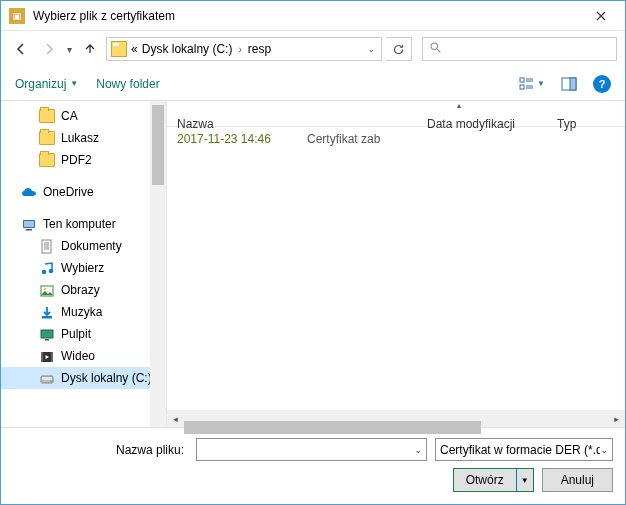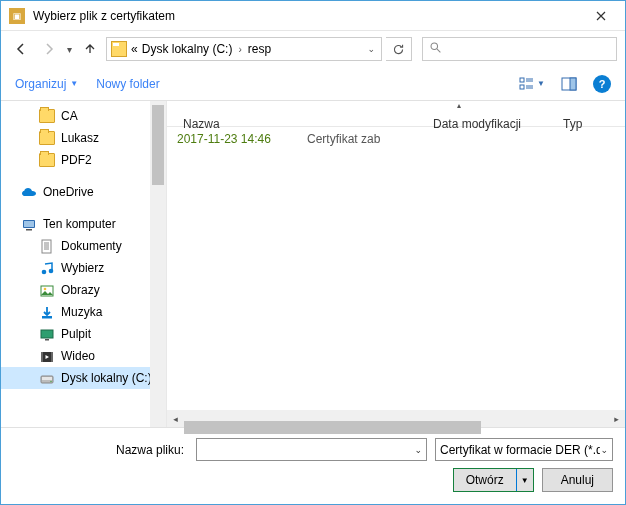--- a/index.html
+++ b/index.html
@@ -23,21 +23,21 @@
 .addr .fld::after { content:""; position:absolute; left:1px; top:1px; width:6px; height:3px; background:#fff; }
 .addr-text { white-space: nowrap; overflow: hidden; }
 .addr .drop { margin-left: auto; color:#555; font-size:9px; padding:0 2px; }
 .refresh { width: 26px; height: 24px; border: 1px solid #ccc; border-left: none; display: flex; align-items: center; justify-content: center; color:#555; }
 .search { width: 195px; height: 24px; border: 1px solid #ccc; margin-left: 6px; display: flex; align-items: center; padding: 0 6px; color: #888; }
 .search span { flex:1; }
 .mag { color:#888; }
 
 
 .toolbar { height: 34px; display: flex; align-items: center; padding: 0 14px; gap: 18px; border-bottom: 1px solid #e1e1e1; }
-.tb-link { color: #3b82f6; display: flex; align-items: center; gap: 4px; }
+.tb-link { color: #0f766e; display: flex; align-items: center; gap: 4px; }
 .tb-right { margin-left: auto; display: flex; align-items: center; gap: 16px; }
 .tb-ico { color: #356db0; display:flex; align-items:center; gap:2px; }
 .help { width: 18px; height: 18px; border-radius: 50%; background: #0a7ed3; color: #fff; display: flex; align-items: center; justify-content: center; font-size: 11px; font-weight: bold; }
 
 
 .body { flex: 1; display: flex; min-height: 0; }
 
 
 .tree { width: 165px; overflow: hidden; padding-top: 4px; position: relative; }
 .tree-scroll { position:absolute; right:0; top:0; bottom:0; width:16px; background:#f0f0f0; }
@@ -47,21 +47,21 @@
 .tree li.d1 { padding-left: 38px; }
 .tree li.sel { background: #cde8ff; }
 .fico { width: 16px; height: 14px; flex: none; }
 .fico.folder { background: #ffd968; border:1px solid #d6a32a; border-radius:1px; position:relative; }
 .fico.folder::after{content:"";position:absolute;left:0;top:-3px;width:7px;height:3px;background:#ffd968;border:1px solid #d6a32a;border-bottom:none;}
 .fico.onedrive svg, .fico.pc svg, .fico.doc svg, .fico.mus svg, .fico.img svg, .fico.dl svg, .fico.desk svg, .fico.vid svg, .fico.drive svg { width:16px;height:16px;display:block;}
 
 
 .files { flex: 1; display: flex; flex-direction: column; border-left: 1px solid #e8e8e8; min-width:0; }
 .fhdr { height: 26px; display: flex; align-items: center; border-bottom: 1px solid #e8e8e8; color: #333; }
-.fhdr .col { padding: 0 16px; display:flex; align-items:center; justify-content:space-between; height:100%; border-right:1px solid transparent;margin-top:20px; }
+.fhdr .col { padding: 0 10px; display:flex; align-items:center; justify-content:space-between; height:100%; border-right:1px solid transparent;margin-top:20px; }
 .col-name { width: 250px; }
 .col-date { width: 130px; }
 .col-type { flex: 1; }
 .sort { font-size:8px; color:#555; margin:0 auto; position:absolute; left:290px; top:0; }
 .fhdr{position:relative;}
 .frow { height: 24px; display: flex; align-items: center; }
 .frow .cell { padding: 0 10px; white-space:nowrap; overflow:hidden; }
 .frow .cell.name{ width:250px; display:flex; align-items:center; gap:6px;}
 .frow .cell.date{ width:130px; color:#4d7c0f;}
 .frow .cell.type{ flex:1; color:#555;}

